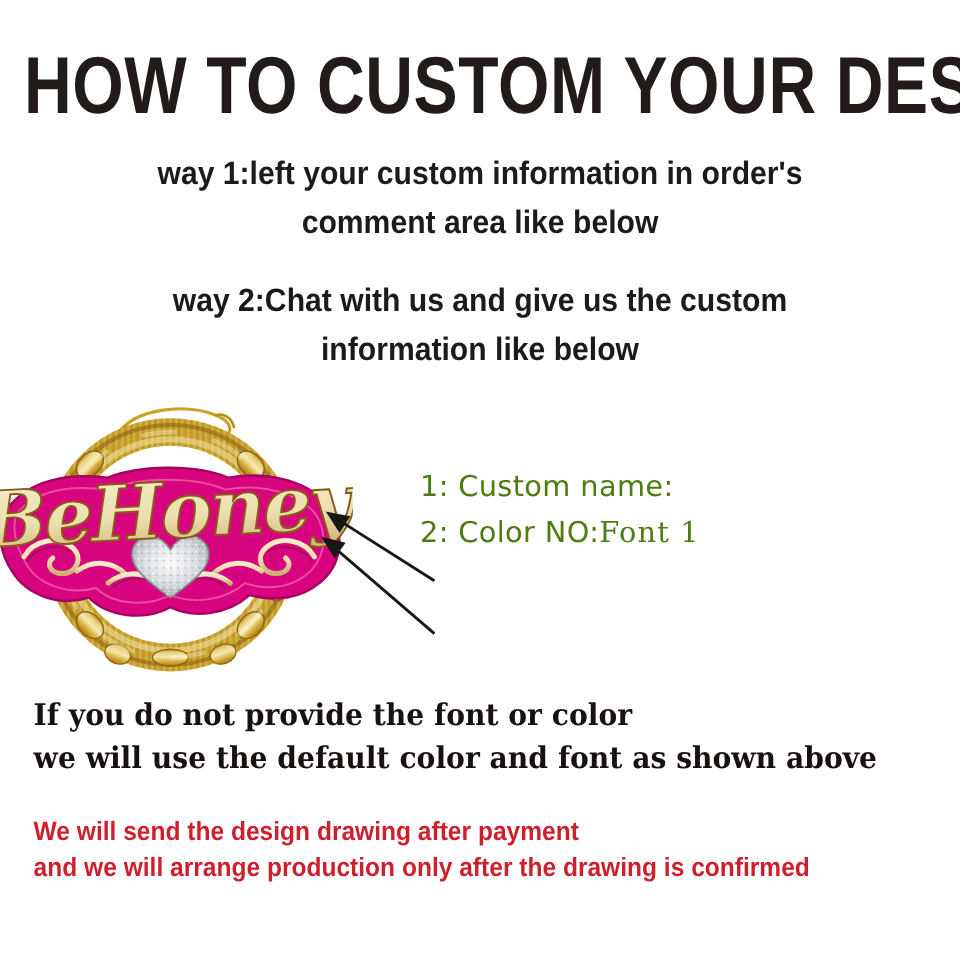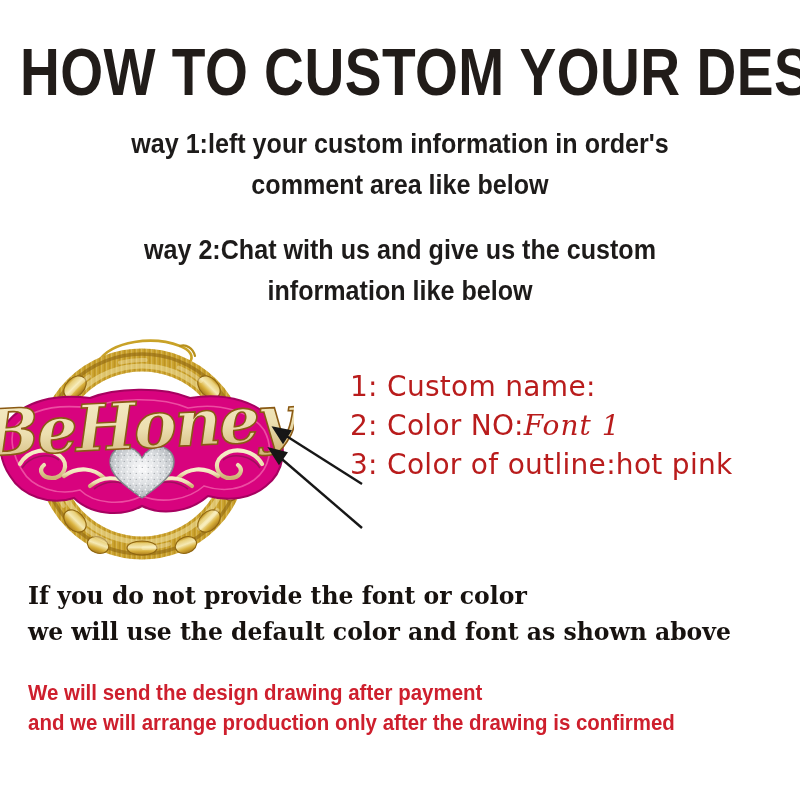--- a/index.html
+++ b/index.html
@@ -60,34 +60,33 @@
     top: 326px;
     width: 300px;
     height: 250px;
   }
   #earring svg { display: block; width: 300px; height: 250px; }
 
   
   #spec-list {
     position: absolute;
     left: 350px;
-    top: 367px;
+    top: 386px;
     width: 440px;
-    color: #b91c1c;
+    color: #4d7c0f;
     font-family: "DejaVu Sans", sans-serif;
-    font-size: 28px;
+    font-size: 24px;
     line-height: 39px;
     letter-spacing: 0.3px;
     white-space: nowrap;
   }
   .spec-line { display: block; }
   .spec-serif {
     font-family: "DejaVu Serif", serif;
     letter-spacing: 1px;
-    font-style: italic;
   }
 
   
   #arrows {
     position: absolute;
     left: 250px;
     top: 400px;
     width: 120px;
     height: 150px;
     pointer-events: none;
@@ -287,21 +286,20 @@
       <path d="M24 28 L 40 31 L 33 42 Z"></path>
 
       <path d="M112 128 L 26 54" fill="none"></path>
       <path d="M20 49 L 36 53 L 29 63 Z"></path>
     </g>
   </svg>
 
   <div id="spec-list">
     <span class="spec-line">1:  Custom name:</span>
     <span class="spec-line"><span>2:  Color NO:</span><span class="spec-serif">Font 1</span></span>
-    <span class="spec-line">3:  Color of outline:hot pink</span>
   </div>
 
   <div id="default-note">
     <span>If you do not provide the font or color</span>
     <span>we will use the default color and font as shown above</span>
   </div>
 
   <div id="red-note">
     <span>We will send the design drawing after payment</span>
     <span>and we will arrange production only after the drawing is confirmed</span>

